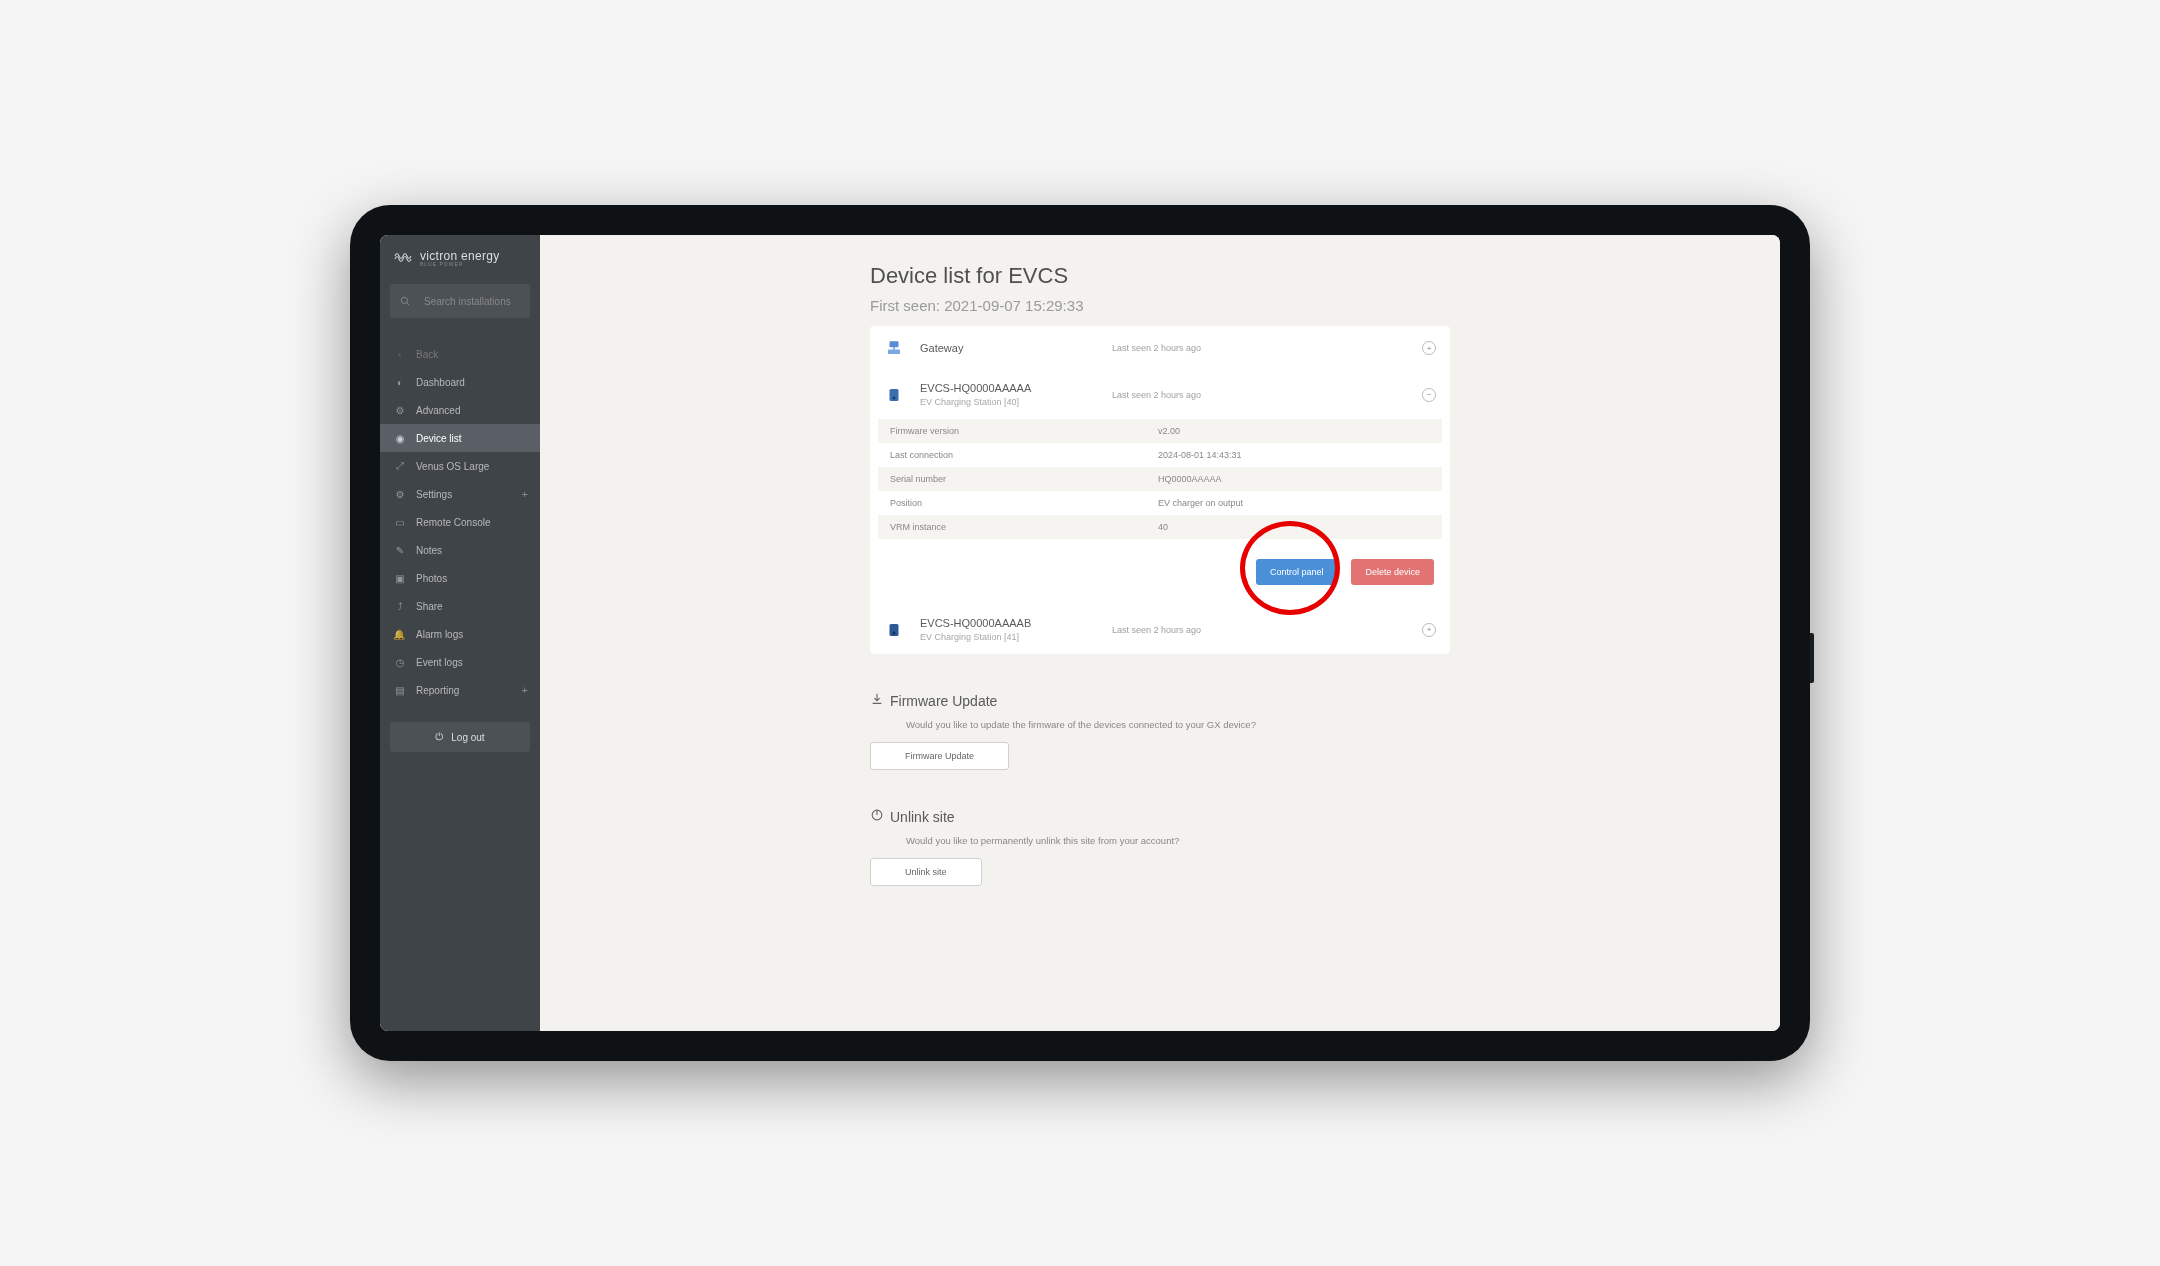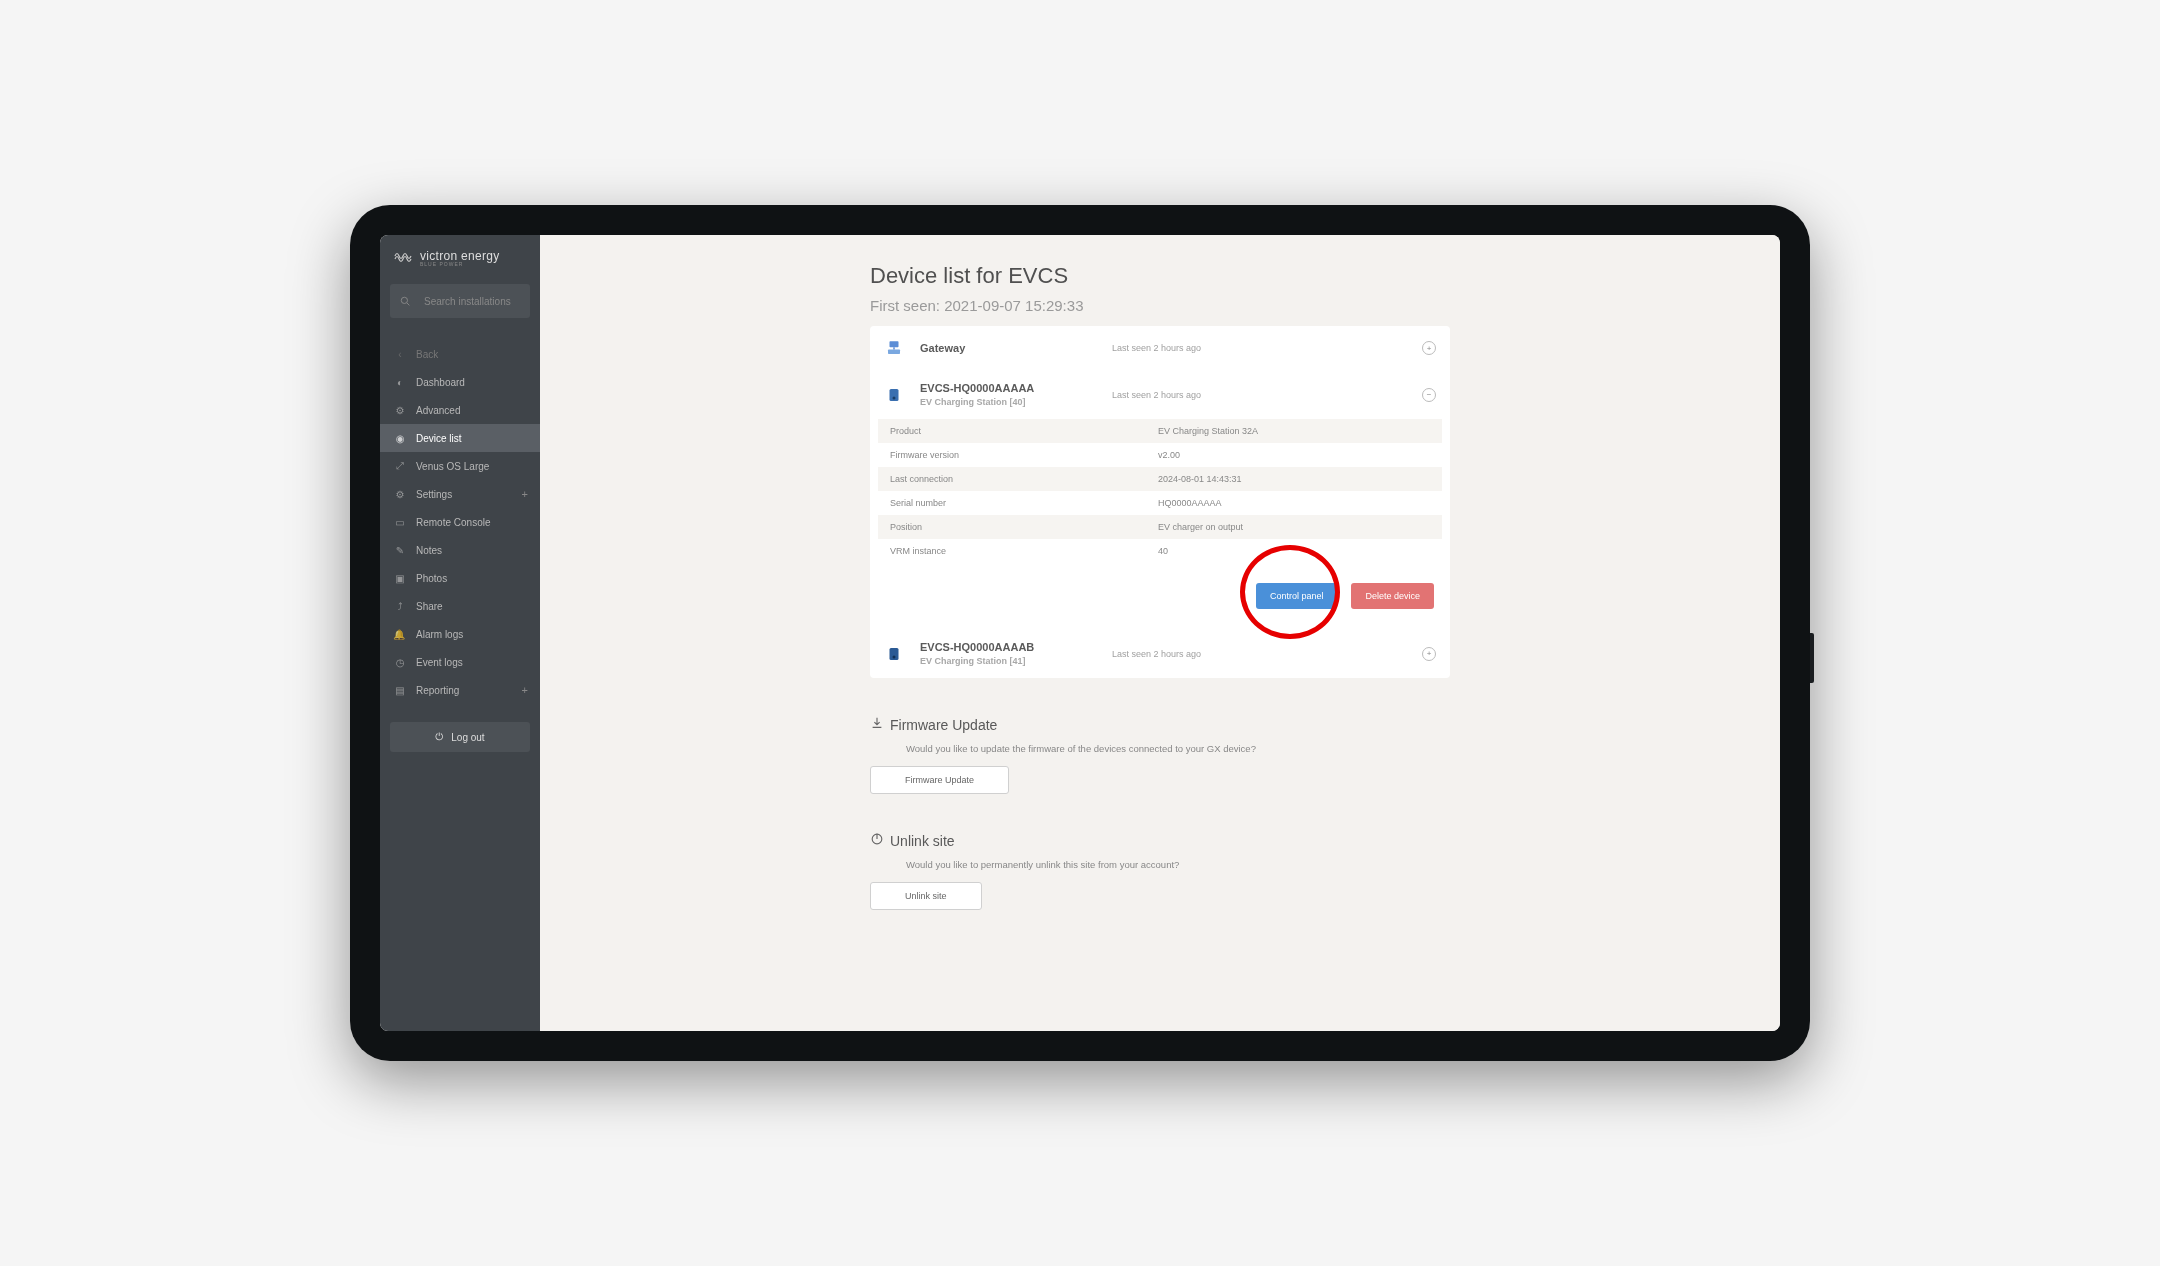--- a/index.html
+++ b/index.html
@@ -184,21 +184,20 @@
       display: flex;
       align-items: center;
       justify-content: center;
     }
     .device-icon svg {
       width: 18px;
       height: 18px;
     }
     .device-info {
       flex: 0 0 176px;
-      font-weight: bold;
     }
     .device-name {
       font-size: 11px;
       color: #5a5a5a;
     }
     .device-sub {
       font-size: 9px;
       color: #a8a8a8;
       margin-top: 3px;
     }
@@ -427,24 +426,20 @@
             </div>
             <div class="device-info">
               <div class="device-name">EVCS-HQ0000AAAAA</div>
               <div class="device-sub">EV Charging Station [40]</div>
             </div>
             <div class="device-seen">Last seen 2 hours ago</div>
             <div class="device-toggle">−</div>
           </div>
 
           <div class="device-details">
-            <div class="detail-row">
-              <div class="detail-label">Product</div>
-              <div class="detail-value">EV Charging Station 32A</div>
-            </div>
             <div class="detail-row">
               <div class="detail-label">Firmware version</div>
               <div class="detail-value">v2.00</div>
             </div>
             <div class="detail-row">
               <div class="detail-label">Last connection</div>
               <div class="detail-value">2024-08-01 14:43:31</div>
             </div>
             <div class="detail-row">
               <div class="detail-label">Serial number</div>

